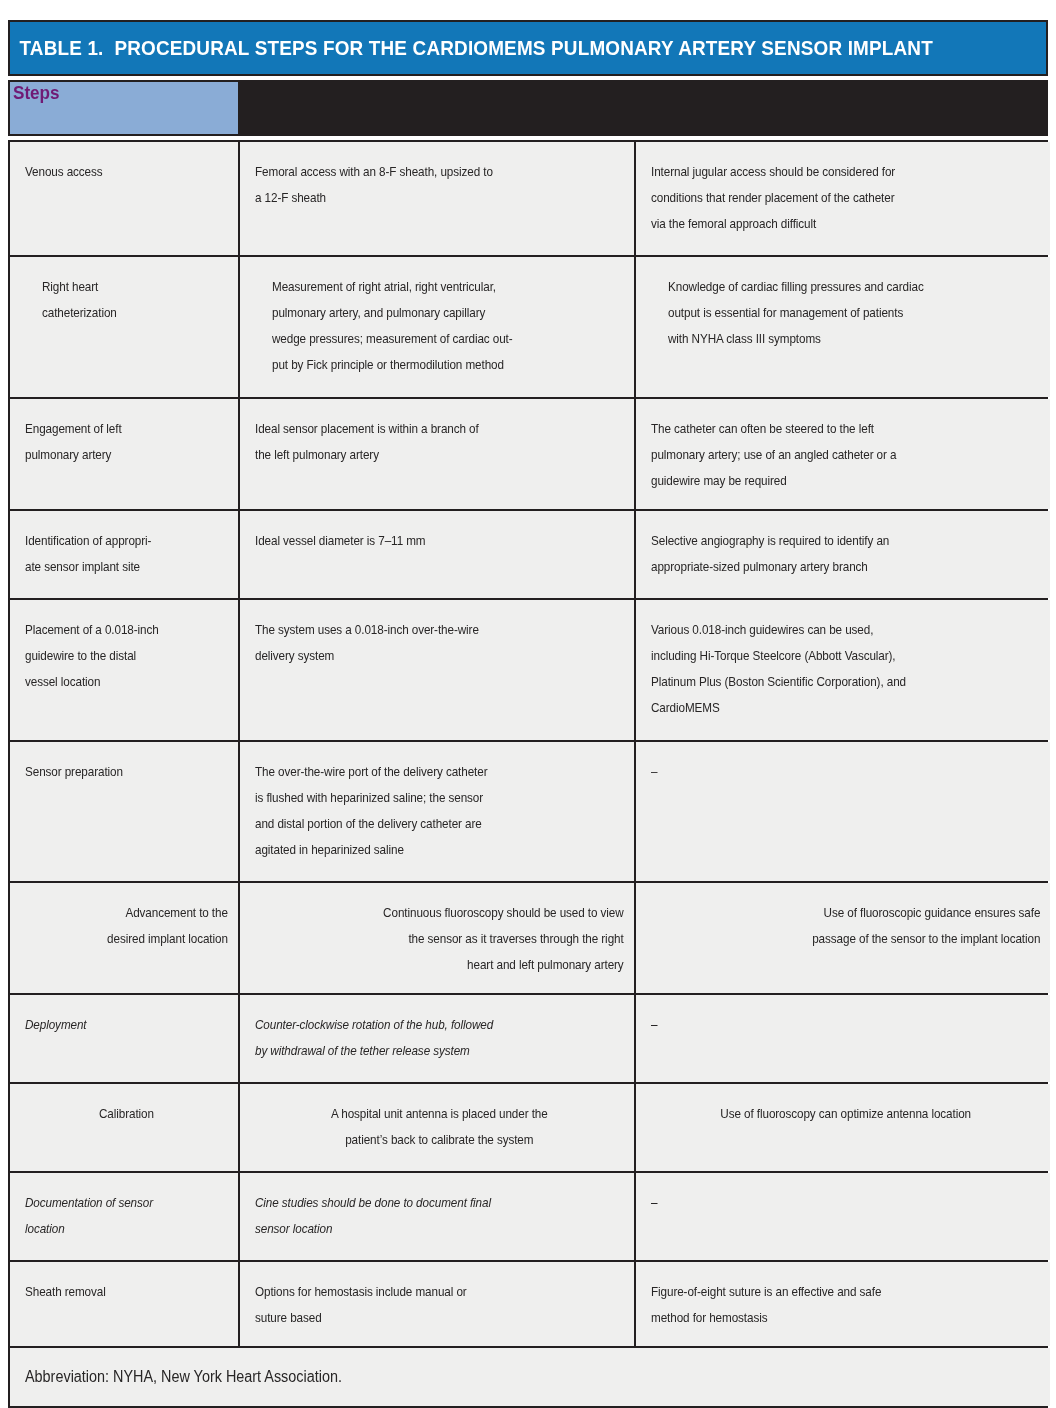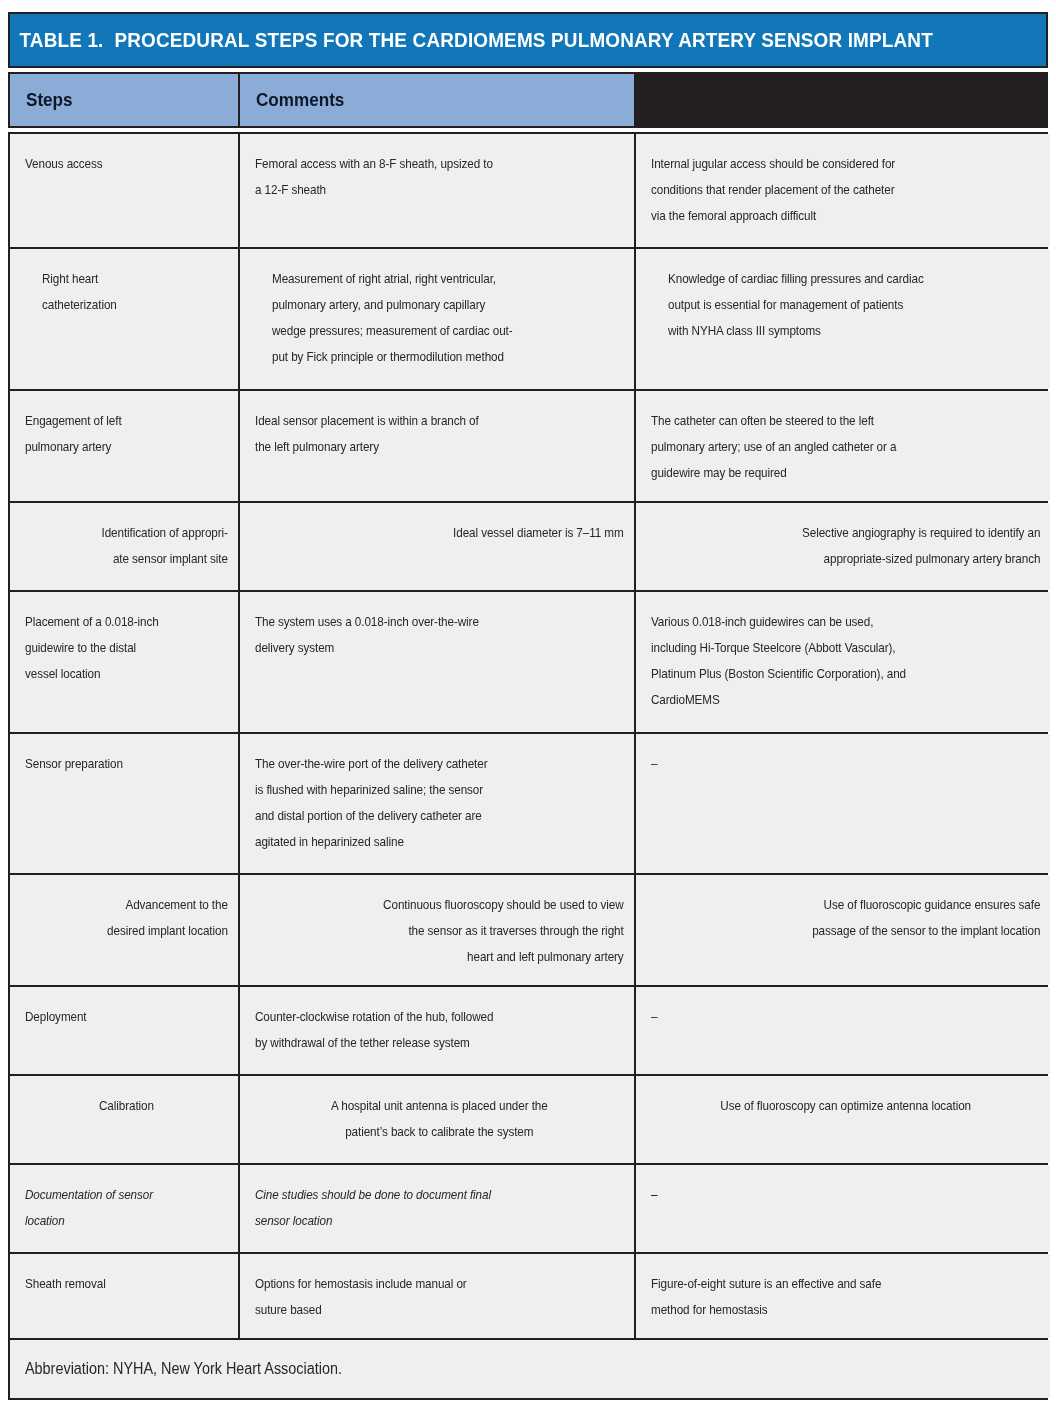--- a/index.html
+++ b/index.html
@@ -11,21 +11,21 @@
     --body-text:#282626;
   }
   *{box-sizing:border-box;margin:0;padding:0;}
   html,body{background:#ffffff;}
   body{
     width:1056px;
     font-family:"Liberation Sans", sans-serif;
     color:var(--body-text);
   }
   .table-wrap{
-    margin:12px 8px 0 8px;
+    margin:20px 8px 0 8px;
   }
   
   .cond{
     display:block;
     width:111.1%;
     transform:scaleX(0.9);
     transform-origin:0 0;
     white-space:pre-wrap;
   }
   
@@ -53,43 +53,43 @@
     background:var(--border);
     border:2px solid var(--border);
   }
   .header-grid{
     margin-bottom:4px;
   }
   .hcell{
     background:var(--header-row);
     min-height:52px;
     display:flex;
-    align-items:center;
-    padding:0 16px;
+    align-items:flex-start;
+    padding:0 3px;
     font-weight:bold;
     font-size:19px;
-    color:#0f172a;
+    color:#701a75;
   }
   
   .row{display:contents;}
   .cell{
     background:var(--row-bg);
     padding:17px 10px 15px 15px;
     font-size:13px;
     line-height:26px;
     letter-spacing:-0.1px;
   }
   .r1 .cell{min-height:113px;}
   .r2 .cell{min-height:140px;padding-left:32px;}
   .r3 .cell{min-height:107px;}
-  .r4 .cell{min-height:87px;text-align:right;}
+  .r4 .cell{min-height:87px;}
   .r5 .cell{min-height:140px;}
   .r6 .cell{min-height:139px;}
   .r7 .cell{min-height:110px;text-align:right;}
-  .r8 .cell{min-height:87px;}
+  .r8 .cell{min-height:87px;font-style:italic;}
   .r9 .cell{min-height:87px;text-align:center;}
   .r10 .cell{min-height:87px;font-style:italic;}
   .r11 .cell{min-height:83px;}
   .foot-cell{
     grid-column:1 / -1;
     background:var(--row-bg);
     min-height:58px;
     display:flex;
     align-items:center;
     padding:12px 15px;
@@ -102,23 +102,20 @@
 <div class="table-wrap">
 
   <div class="title-bar">
     <span class="cond">TABLE 1.  PROCEDURAL STEPS FOR THE CARDIOMEMS PULMONARY ARTERY SENSOR IMPLANT</span>
   </div>
 
   <div class="grid header-grid">
     <div class="hcell">
       <span class="cond">Steps</span>
     </div>
-    <div class="hcell">
-      <span class="cond">Comments</span>
-    </div>
   </div>
 
   <div class="grid body-grid">
 
     <div class="row r1">
       <div class="cell">
           <span class="cond">Venous access</span>
         </div>
       <div class="cell">
           <span class="cond">Femoral access with an 8-F sheath, upsized to

